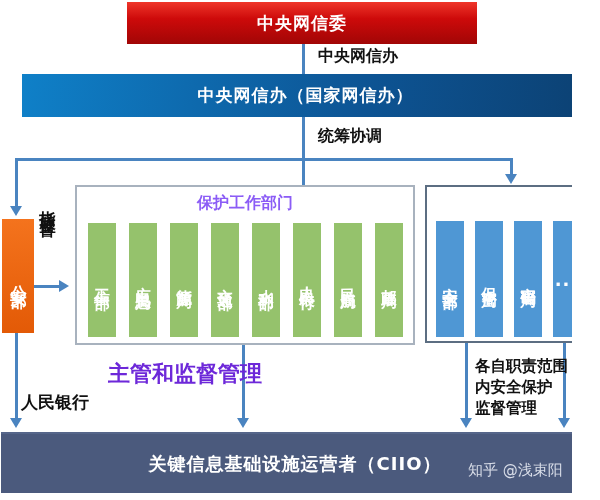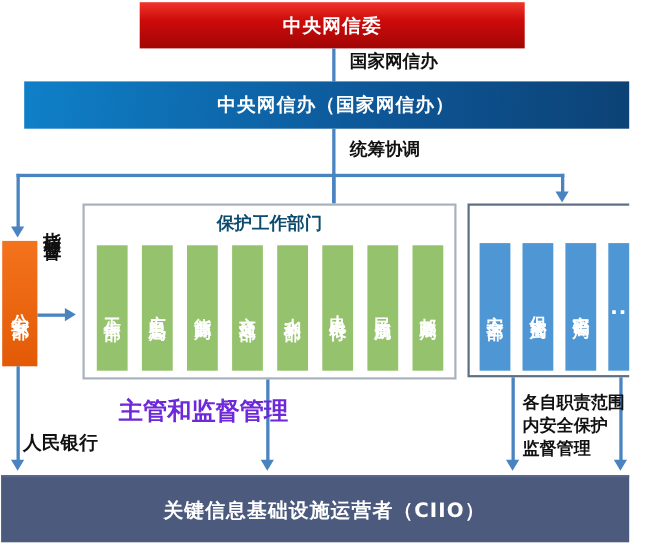--- a/index.html
+++ b/index.html
@@ -19,31 +19,31 @@
   .outline-box{background:#fff;box-sizing:border-box;}
   .mid-box{border:2px solid #a8b2be;}
   .right-box{border:2px solid #5c6e82;}
   .dept-row{position:absolute;left:0;right:0;display:flex;justify-content:center;}
   .dept{display:flex;align-items:center;justify-content:center;color:#fff;font-weight:bold;font-size:15.5px;}
   .dept-green{background:#95c26c;}
   .dept-blue{background:#4f97d4;}
   .red-label{color:#6d28d9;font-weight:bold;font-size:22px;white-space:nowrap;}
   .scope-text{font-weight:bold;color:#111;font-size:15.5px;line-height:21px;}
   .watermark{color:#d8dde8;font-size:15px;white-space:nowrap;}
-  .box-title{font-weight:bold;color:#0c4a6e;font-size:16px;text-align:center;margin-top:6px;}
+  .box-title{font-weight:bold;color:#8b5cf6;font-size:16px;text-align:center;margin-top:6px;}
 </style>
 </head>
 <body>
 
 <div class="stage">
 
   <div class="abs cbox box-red" style="left:127px;top:2px;width:350px;height:42px;">中央网信委</div>
 
   <div class="abs line" style="left:302px;top:44px;width:3px;height:30px;"></div>
-  <div class="abs lbl" style="left:318px;top:46px;">国家网信办</div>
+  <div class="abs lbl" style="left:318px;top:46px;">中央网信办</div>
 
   <div class="abs cbox box-blue" style="left:22px;top:74px;width:567px;height:43px;">中央网信办（国家网信办）</div>
 
   <div class="abs line" style="left:302px;top:117px;width:3px;height:68px;"></div>
   <div class="abs lbl" style="left:318px;top:126px;">统筹协调</div>
 
   <div class="abs line" style="left:15px;top:158px;width:498px;height:3px;"></div>
 
   <div class="abs line" style="left:15px;top:158px;width:3px;height:49px;"></div>
   <div class="abs ah-down" style="left:10px;top:206px;"></div>
@@ -97,14 +97,15 @@
   <div class="abs ah-down" style="left:558px;top:418px;"></div>
 
   <div class="abs scope-text" style="left:475px;top:356px;width:104px;">
     <div>各自职责范围</div>
     <div>内安全保护</div>
     <div>监督管理</div>
   </div>
 
   <div class="abs cbox box-ciio" style="left:1px;top:432px;width:596px;height:61px;">关键信息基础设施运营者（CIIO）</div>
 
+  <div class="abs watermark" style="left:468px;top:461px;">知乎 @浅束阳</div>
 
 </div>
 
 </body></html>

